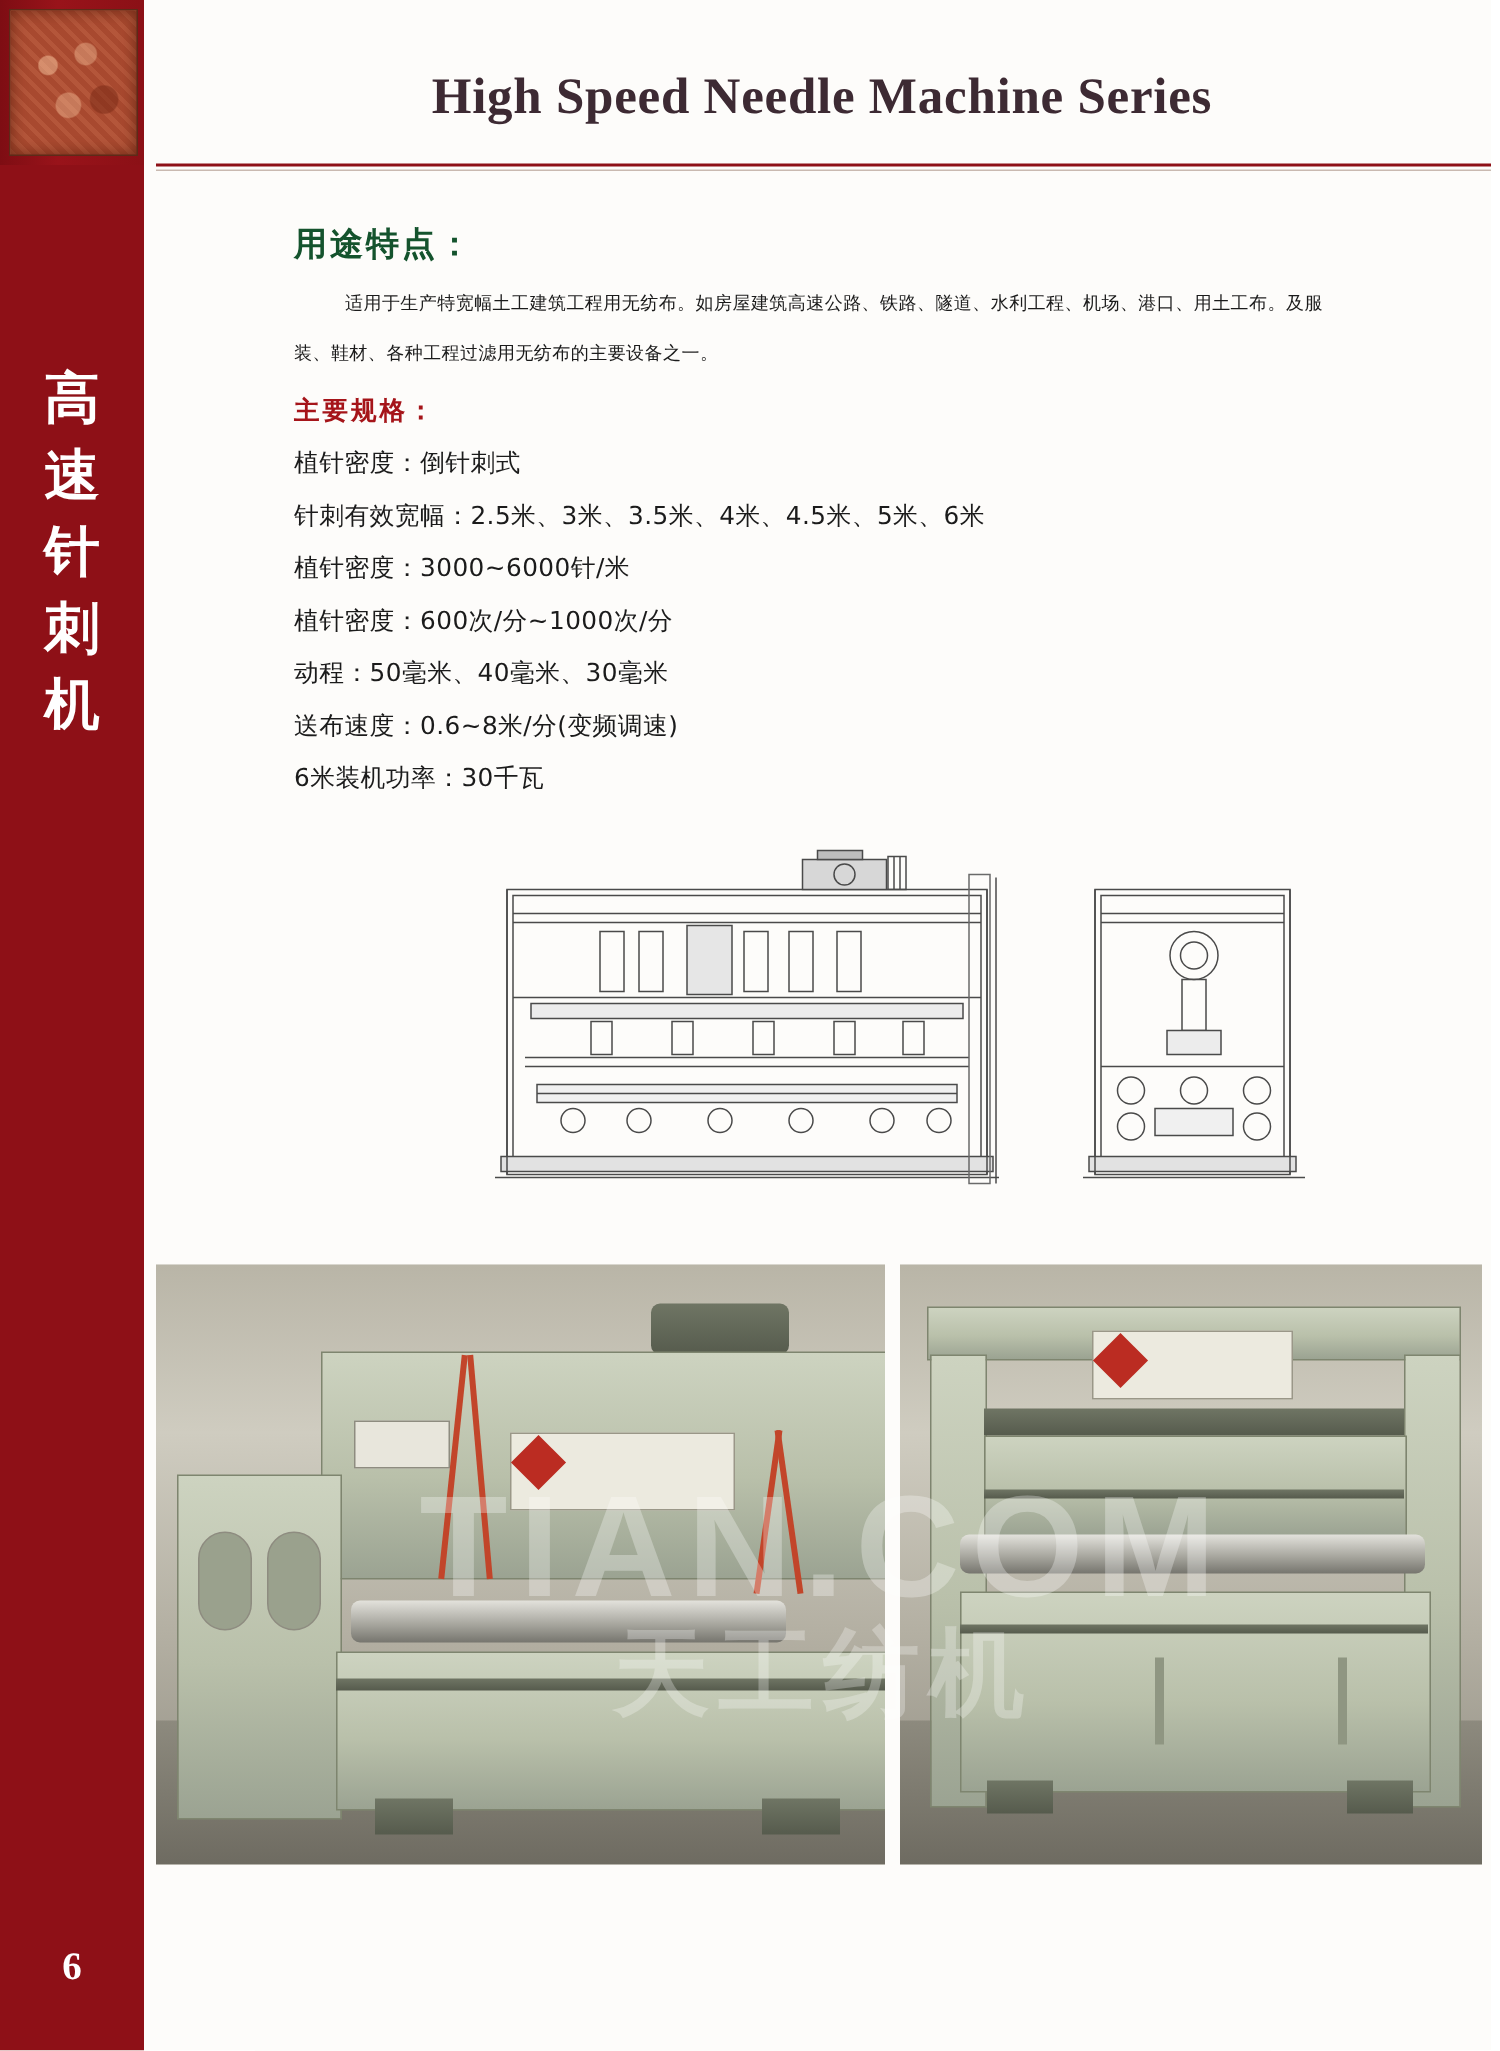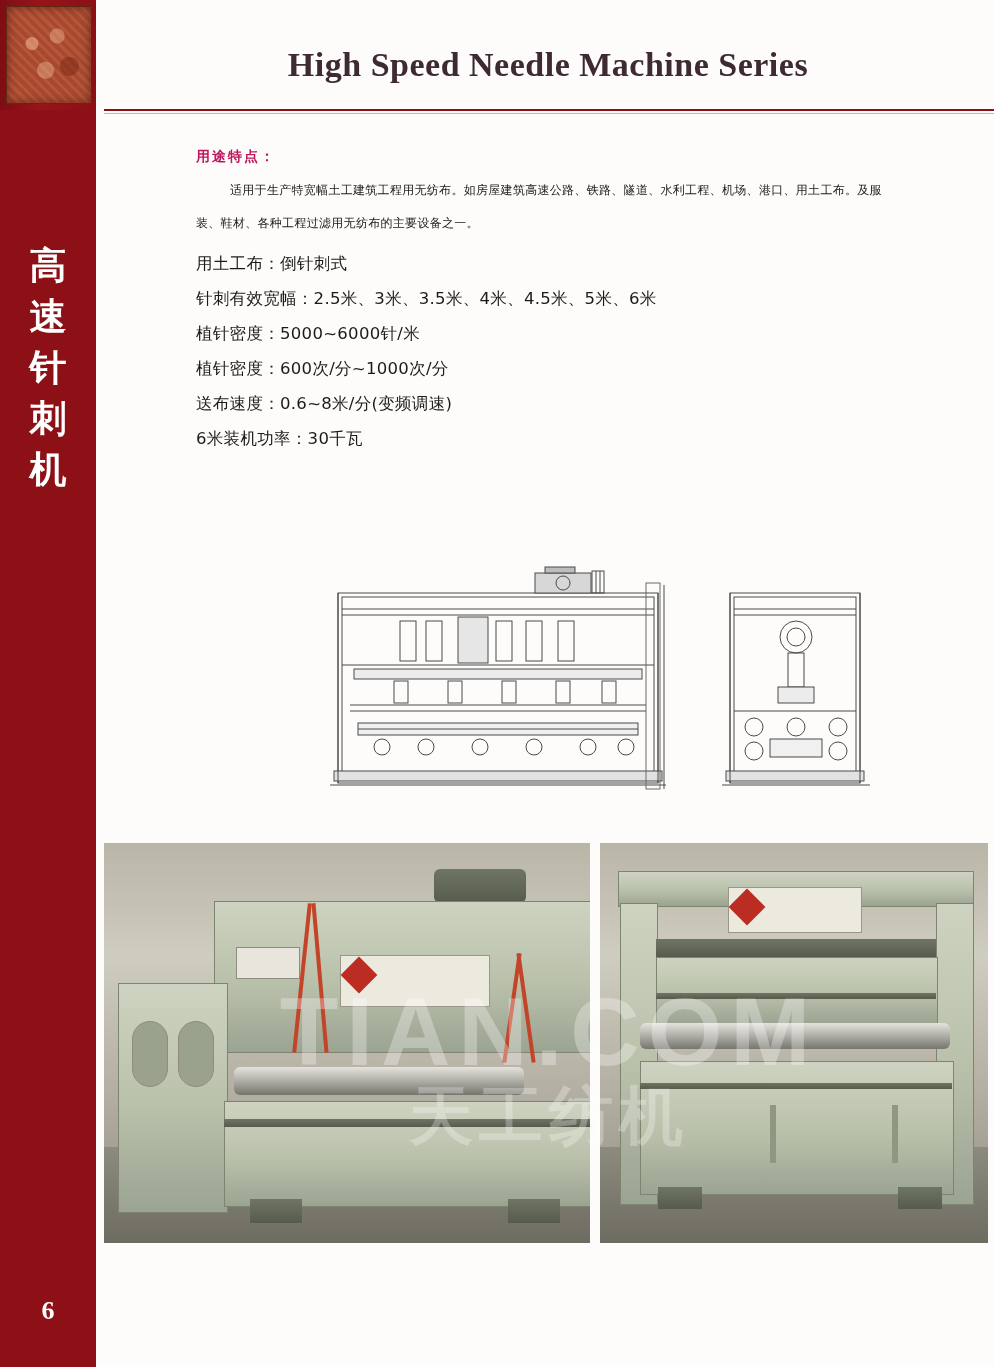--- a/index.html
+++ b/index.html
@@ -124,23 +124,23 @@
   }
 
   
   .content {
     position: absolute;
     left: 196px;
     top: 148px;
     width: 690px;
   }
   .sec-head {
-    color: #be185d;
+    color: #14532d;
     font-family: Liberation Serif, serif;
-    font-size: 14px;
+    font-size: 22px;
     font-weight: bold;
     letter-spacing: 2px;
     margin: 0 0 8px 0;
   }
   .para {
     font-family: "DejaVu Sans", sans-serif;
     font-size: 12px;
     line-height: 33px;
     color: #1b1b1b;
     text-indent: 34px;
@@ -283,24 +283,26 @@
 
   <div class="header">
     <div class="header-title">High Speed Needle Machine Series</div>
   </div>
   <div class="header-rule"></div>
   <div class="header-rule2"></div>
 
   <div class="content">
     <div class="sec-head">用途特点：</div>
     <p class="para">适用于生产特宽幅土工建筑工程用无纺布。如房屋建筑高速公路、铁路、隧道、水利工程、机场、港口、用土工布。及服装、鞋材、各种工程过滤用无纺布的主要设备之一。</p>
-    <div class="spec-line">用土工布：倒针刺式</div>
+    <div class="sec-head-2">主要规格：</div>
+    <div class="spec-line">植针密度：倒针刺式</div>
     <div class="spec-line">针刺有效宽幅：2.5米、3米、3.5米、4米、4.5米、5米、6米</div>
-    <div class="spec-line">植针密度：5000~6000针/米</div>
+    <div class="spec-line">植针密度：3000~6000针/米</div>
     <div class="spec-line">植针密度：600次/分~1000次/分</div>
+    <div class="spec-line">动程：50毫米、40毫米、30毫米</div>
     <div class="spec-line">送布速度：0.6~8米/分(变频调速)</div>
     <div class="spec-line">6米装机功率：30千瓦</div>
   </div>
 
   <div class="drawings">
     <svg width="560" height="250" viewBox="0 0 560 250">
       <g stroke="#4a4a4a" fill="none" stroke-width="1">
 
         <g>
 

